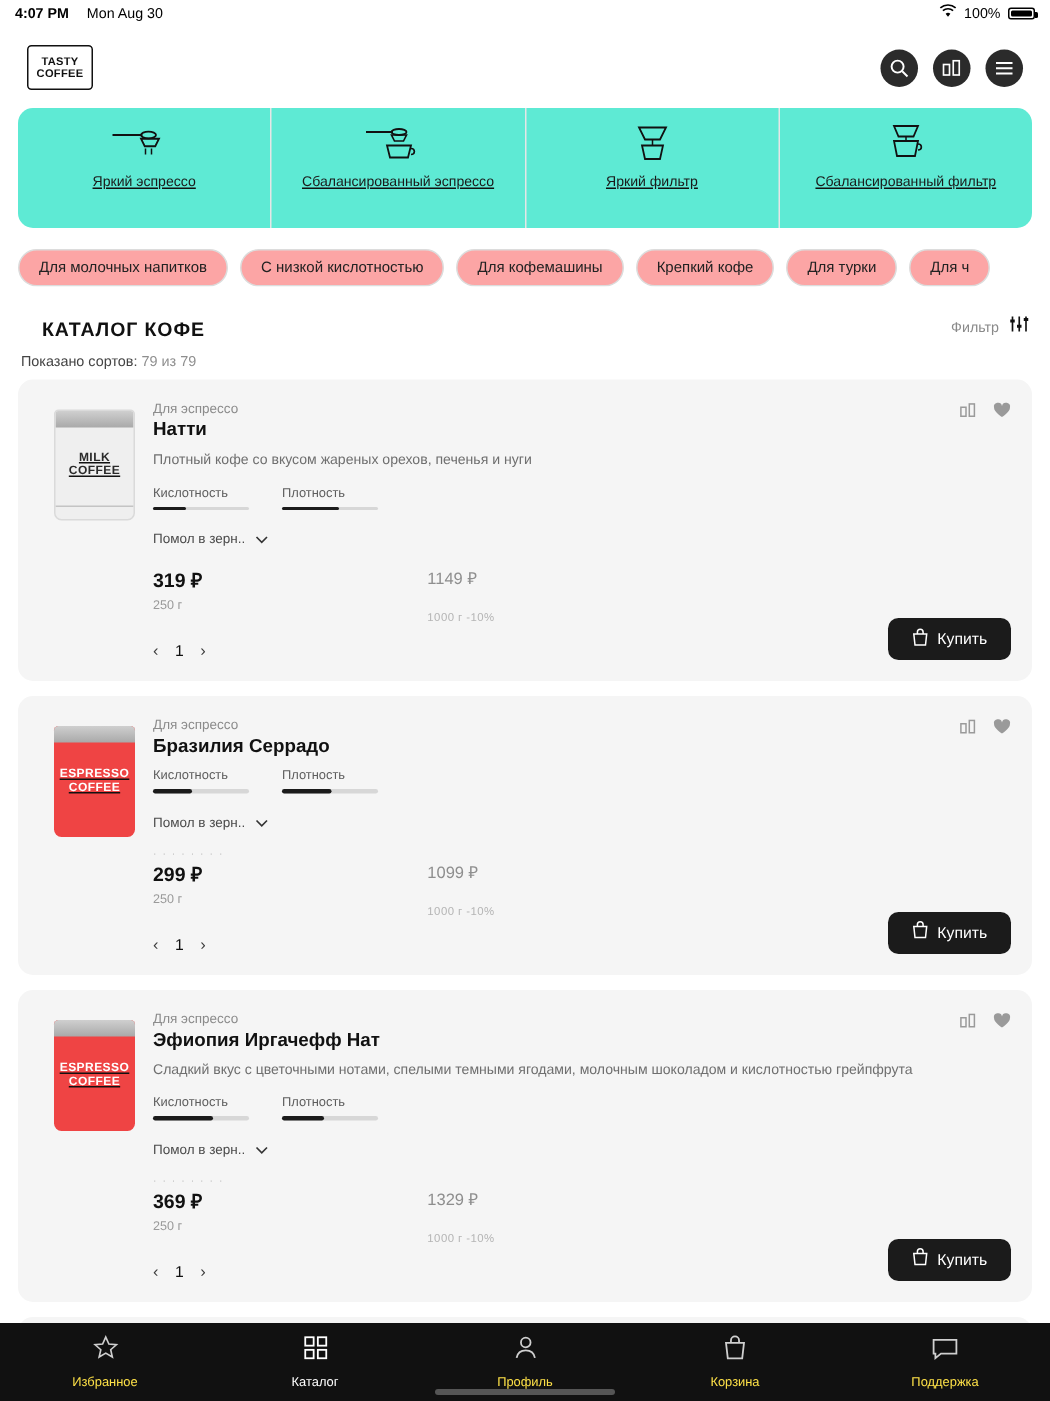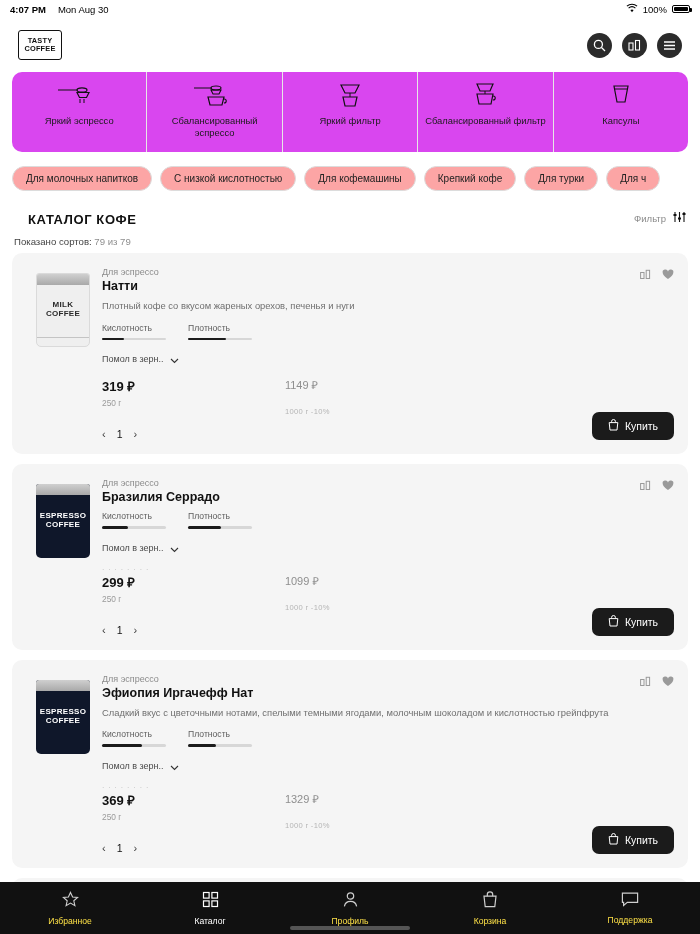--- a/index.html
+++ b/index.html
@@ -50,25 +50,26 @@
   .header-actions { margin-left: auto; display: flex; gap: 10px; }
   .circle-btn {
     width: 25px; height: 25px; border-radius: 50%; background: #2b2b2b;
     display: flex; align-items: center; justify-content: center;
   }
   .circle-btn svg { display: block; }
 
   
   .cat-strip {
     margin: 4px 12px 0 12px;
-    background: #d946ef;
+    background: #5eead4;
     border-radius: 10px;
     display: flex;
     overflow: hidden;
     height: 80px;
+    text-decoration: underline;
   }
   .cat {
     flex: 1 1 0;
     min-width: 0;
     padding: 10px 6px 8px 6px;
     display: flex; flex-direction: column; align-items: center; justify-content: flex-start;
     gap: 7px;
     border-right: 1px solid #e6e6e6;
   }
   .cat:last-child { border-right: none; }
@@ -107,23 +108,23 @@
     background: #f5f5f5; border-radius: 10px; margin-bottom: 10px;
     display: flex; padding: 14px 14px 14px 12px; position: relative;
   }
   .thumb {
     width: 78px; flex: 0 0 78px; display: flex; align-items: flex-start; justify-content: center;
     padding-top: 6px;
   }
   .bag {
     width: 54px; height: 74px; border-radius: 3px 3px 5px 5px;
     position: relative; overflow: hidden;
-    display: flex; align-items: center; justify-content: center;
-  }
-  .bag.dark { background: #0f172a; }
+    display: flex; align-items: center; justify-content: center; text-decoration: underline;
+  }
+  .bag.dark { background: #ef4444; }
   .bag.light { background: #efefef; border: 1px solid #dadada; }
   .bag-top {
     position: absolute; top: 0; left: 0; right: 0; height: 11px;
     background: linear-gradient(#cfcfcf,#a9a9a9);
   }
   .bag-txt { font-size: 8px; font-weight: 700; text-align: center; line-height: 1.12; letter-spacing:.3px; z-index:2;}
   .bag.dark .bag-txt { color: #fff; }
   .bag.light .bag-txt { color: #2a2a2a; }
   .bag-stripe { position:absolute; bottom:8px; left:0; right:0; height:1.5px; background:#9a9a9a; opacity:.5;}
 
@@ -285,29 +286,20 @@
         <svg width="34" height="26" viewBox="0 0 34 26">
             <path d="M9 2h16l-3 7h-10z" stroke="#111" stroke-width="1.2" fill="none"></path>
             <path d="M17 9v3" stroke="#111" stroke-width="1"></path>
             <path d="M9 12h16l-2 10H11z" stroke="#111" stroke-width="1.2" fill="none"></path>
             <path d="M25 14c3 0 3 4 0 4" stroke="#111" stroke-width="1.1" fill="none"></path>
           </svg>
       </div>
       <div class="cat-label">Сбалансированный фильтр</div>
     </div>
 
-    <div class="cat">
-      <div class="cat-ico">
-        <svg width="26" height="26" viewBox="0 0 26 26">
-            <path d="M6 4h14l-3 16H9z" stroke="#111" stroke-width="1.2" fill="none"></path>
-            <path d="M6 7h14" stroke="#111" stroke-width="1"></path>
-          </svg>
-      </div>
-      <div class="cat-label">Капсулы</div>
-    </div>
   </div>
 
   <div class="tags">
     <div class="tag">Для молочных напитков</div>
     <div class="tag">С низкой кислотностью</div>
     <div class="tag">Для кофемашины</div>
     <div class="tag">Крепкий кофе</div>
     <div class="tag">Для турки</div>
     <div class="tag">Для ч</div>
   </div>

